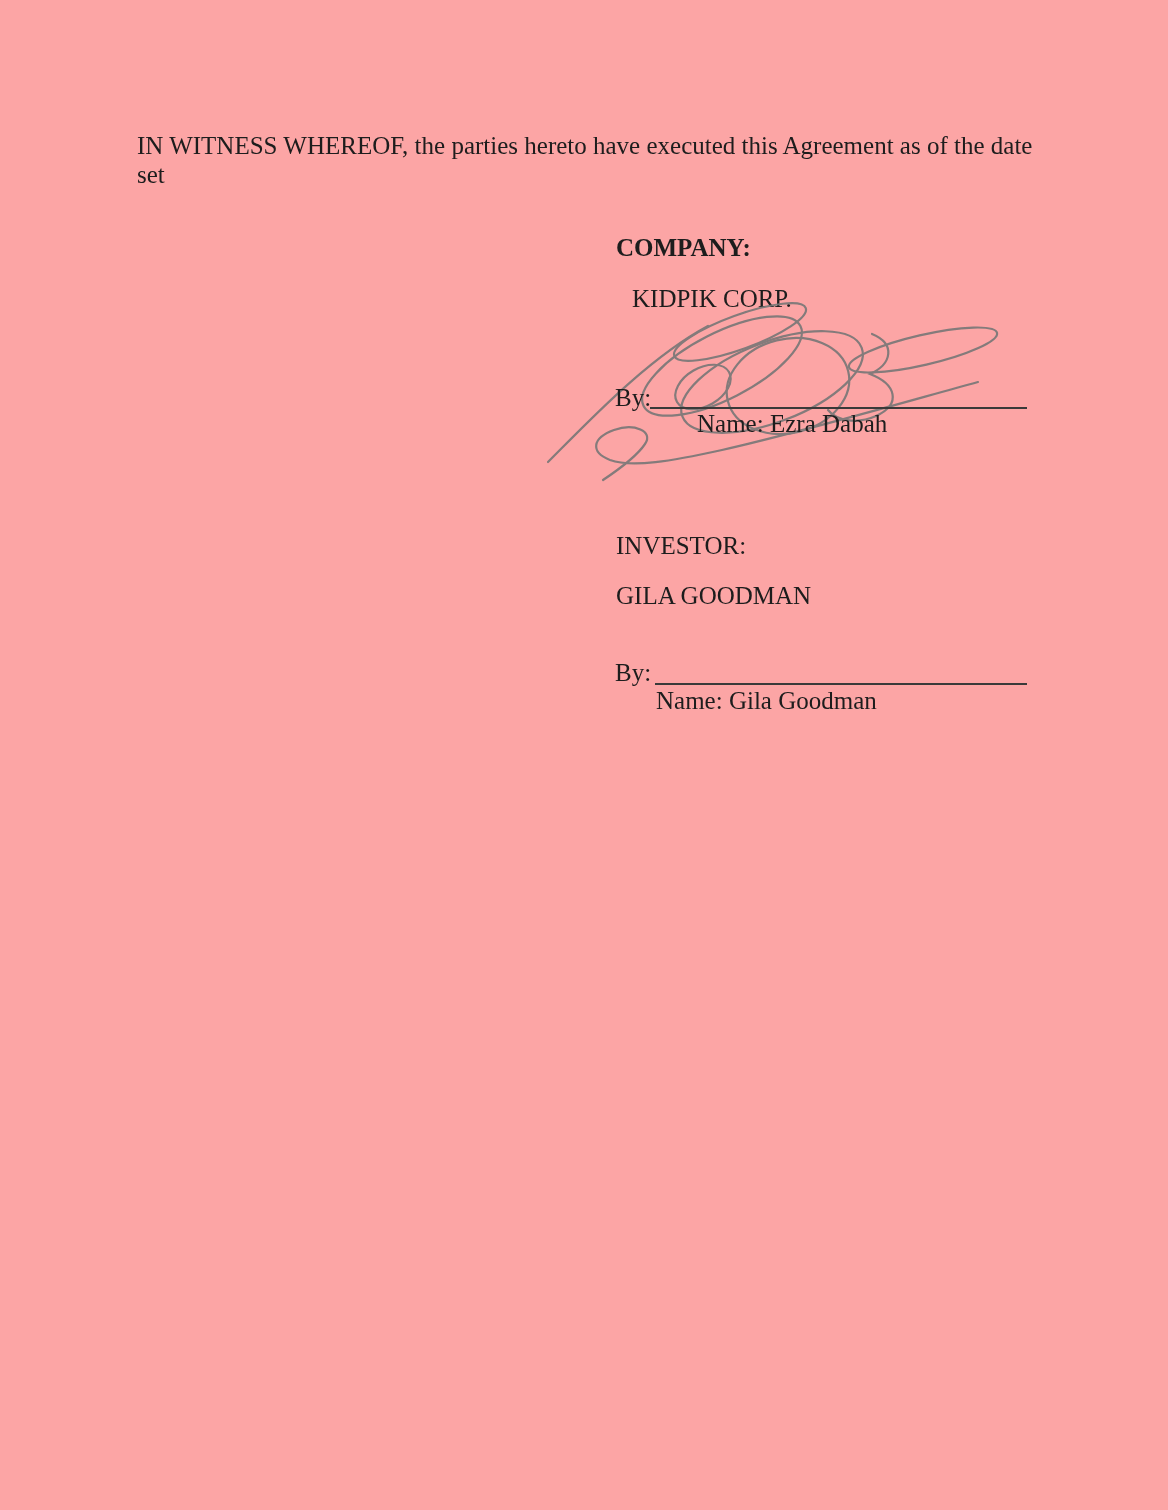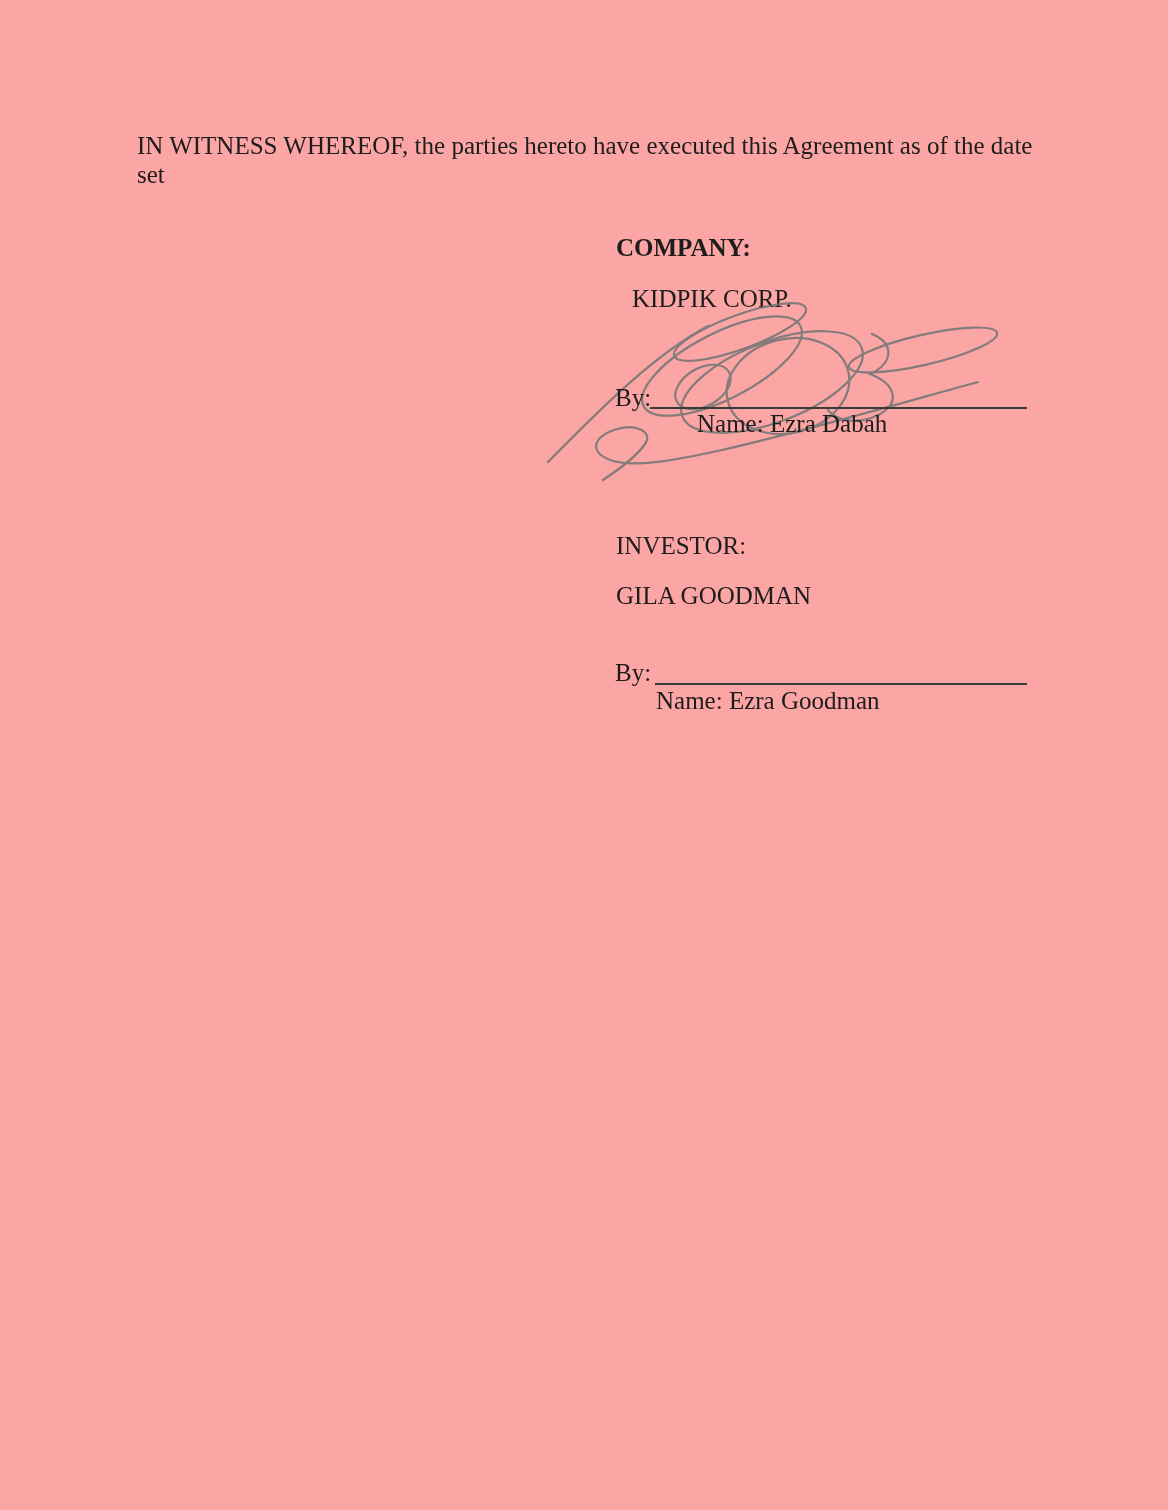--- a/index.html
+++ b/index.html
@@ -81,15 +81,15 @@
   </div>
 
 
   <div class="abs" style="left:616px; top:531px;">INVESTOR:</div>
 
   <div class="abs" style="left:616px; top:581px;text-align:right;">GILA GOODMAN</div>
 
   <div class="abs" style="left:615px; top:658px;">By:</div>
   <div class="sig-line" style="left:655px; top:659px; width:372px; height:24px;"></div>
 
-  <div class="abs" style="left:656px; top:686px;">Name: Ezra Goodman</div>
+  <div class="abs" style="left:656px; top:686px;">Name: Gila Goodman</div>
 
 </div>
 
 </body></html>

